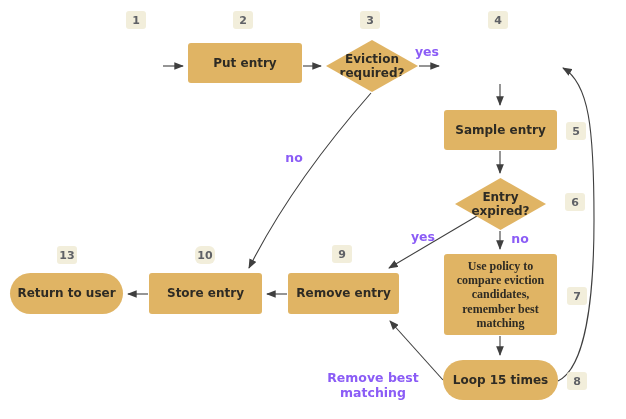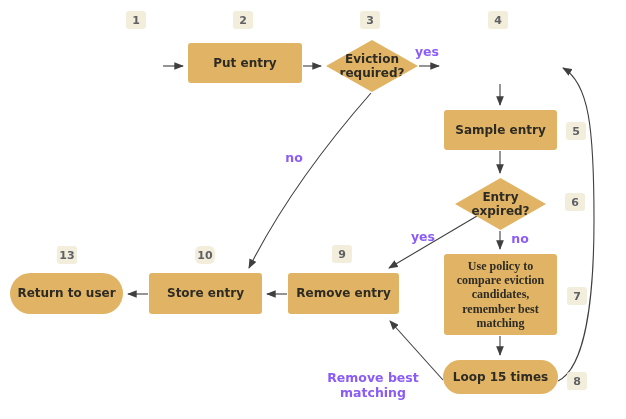--- a/index.html
+++ b/index.html
@@ -66,21 +66,21 @@
 
   <div class="node diamond" style="left:455px; top:178px; width:91px; height:52px;">Entry
 expired?</div>
 
   <div class="node rect" style="left:444px; top:254px; width:113px; height:81px;font-family:Liberation Serif, serif;">Use policy to
 compare eviction
 candidates,
 remember best
 matching</div>
 
-  <div class="node rect" style="left:443px; top:360px; width:115px; height:34px;border-radius:20px;">Loop 15 times</div>
+  <div class="node rect" style="left:443px; top:360px; width:115px; height:40px;border-radius:20px;">Loop 15 times</div>
 
   <div class="node rect" style="left:288px; top:273px; width:111px; height:41px;">Remove entry</div>
 
   <div class="node stadium" style="left:10px; top:273px; width:113px; height:41px;">Return to user</div>
 
   <div class="node rect" style="left:149px; top:273px; width:113px; height:41px;">Store entry</div>
 
   <div class="badge" style="left:126px; top:11px;">1</div>
   <div class="badge" style="left:233px; top:11px;">2</div>
   <div class="badge" style="left:360px; top:11px;">3</div>

